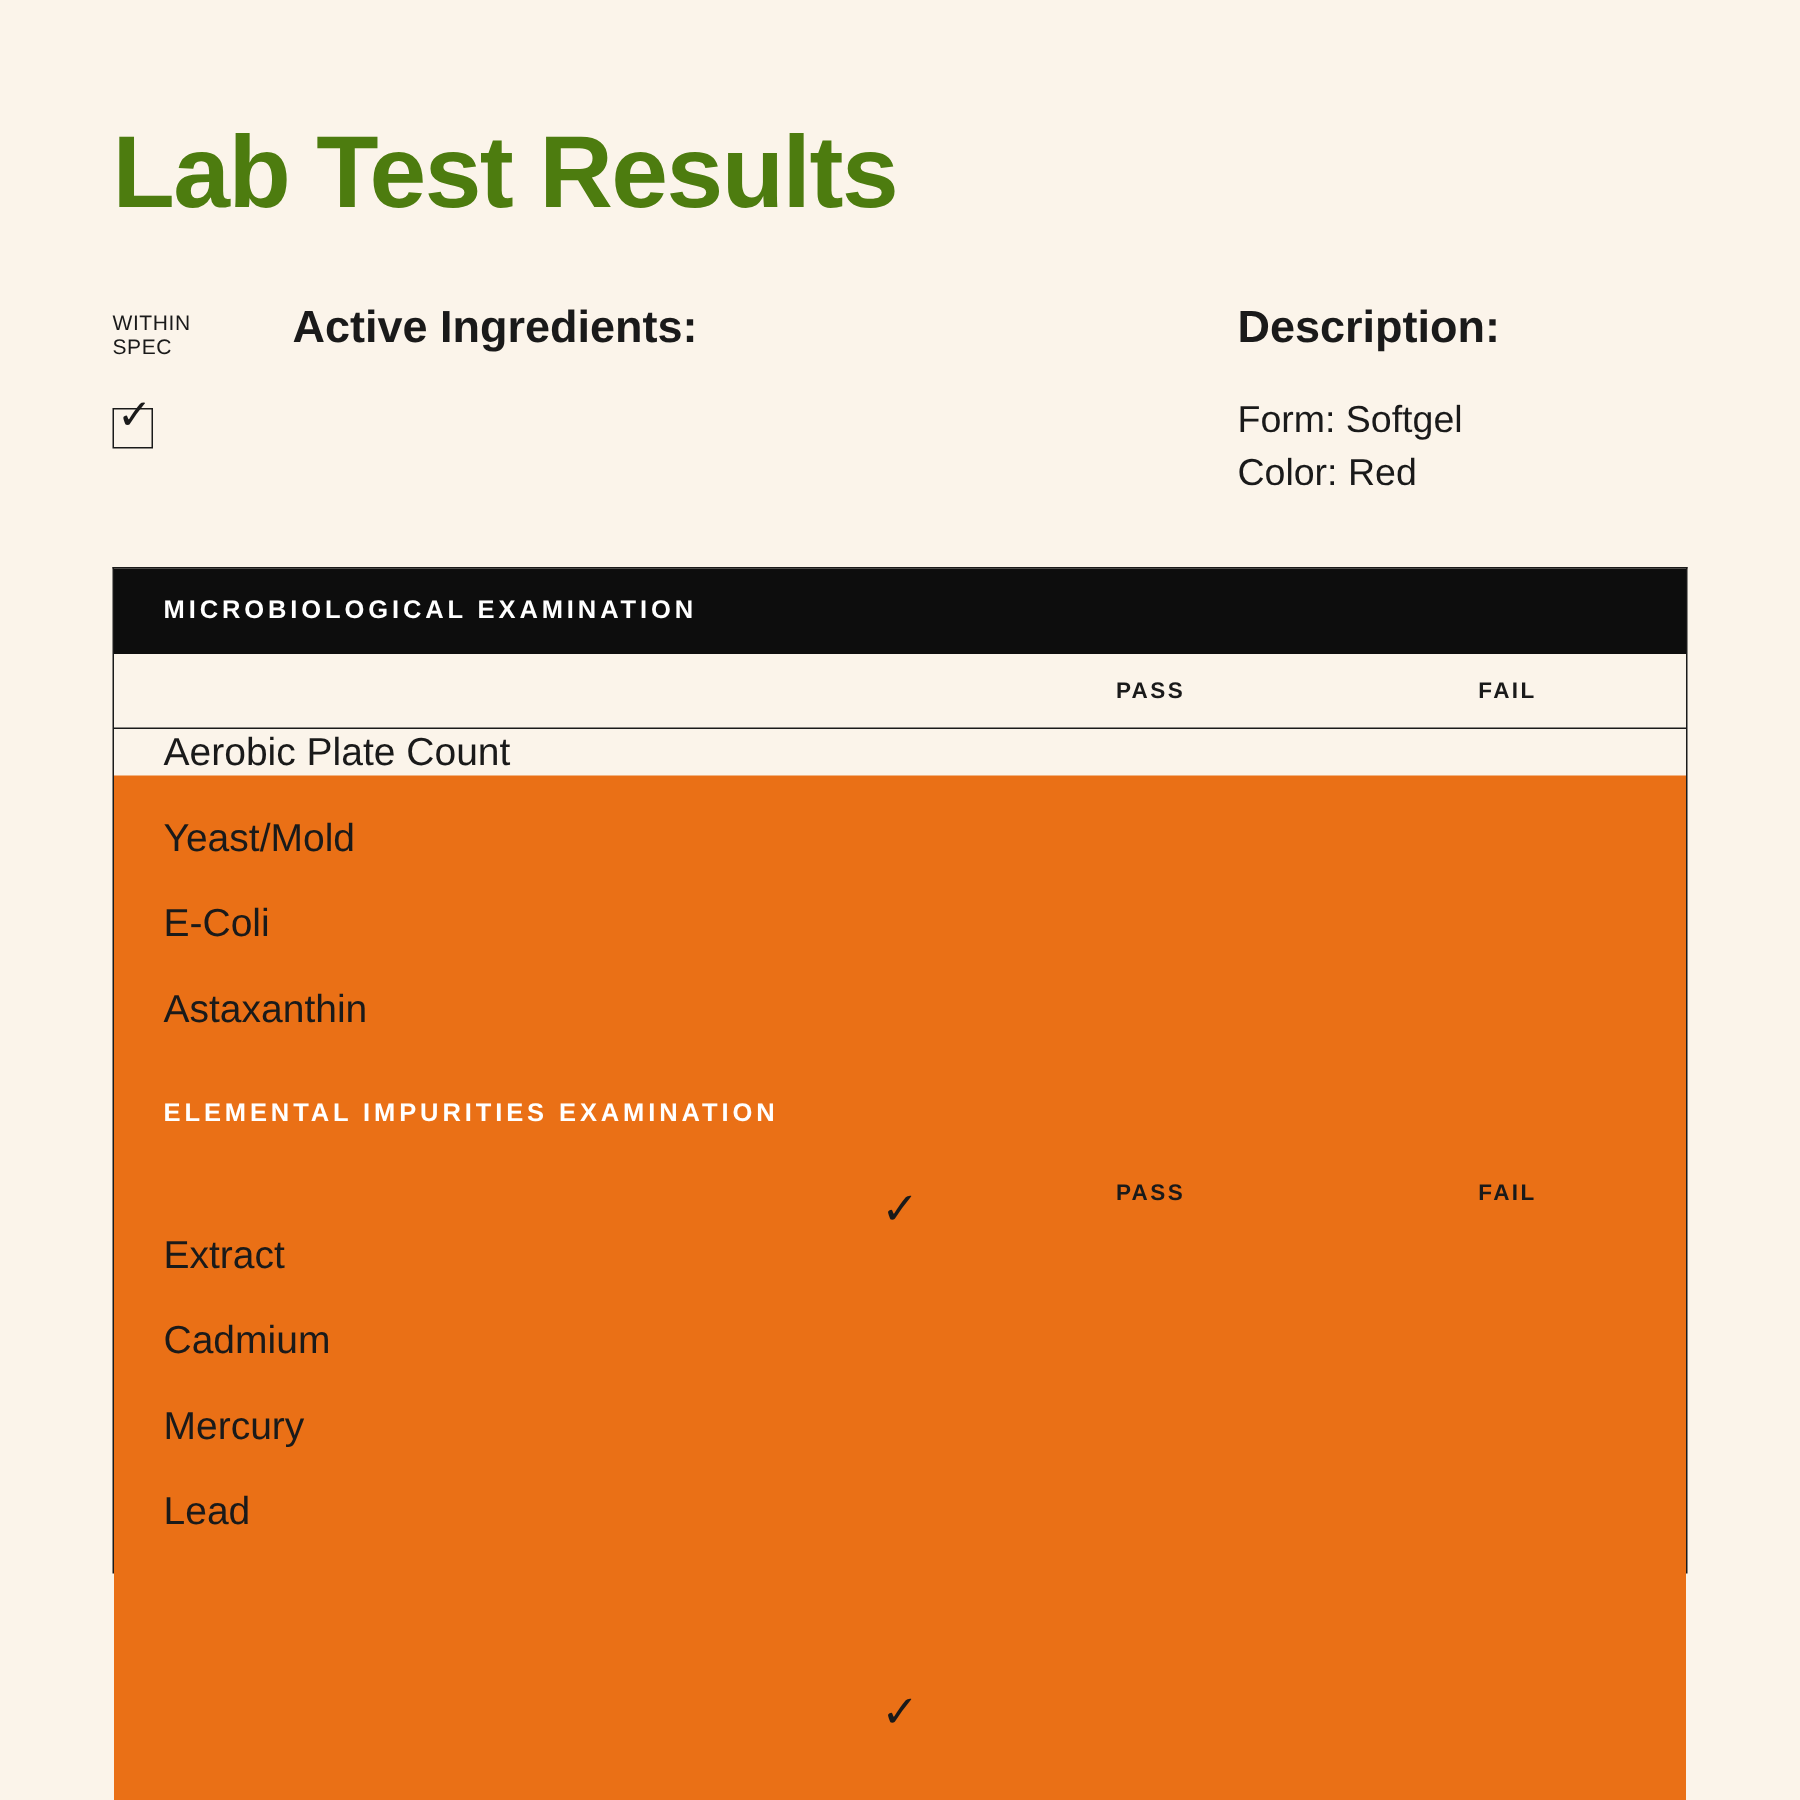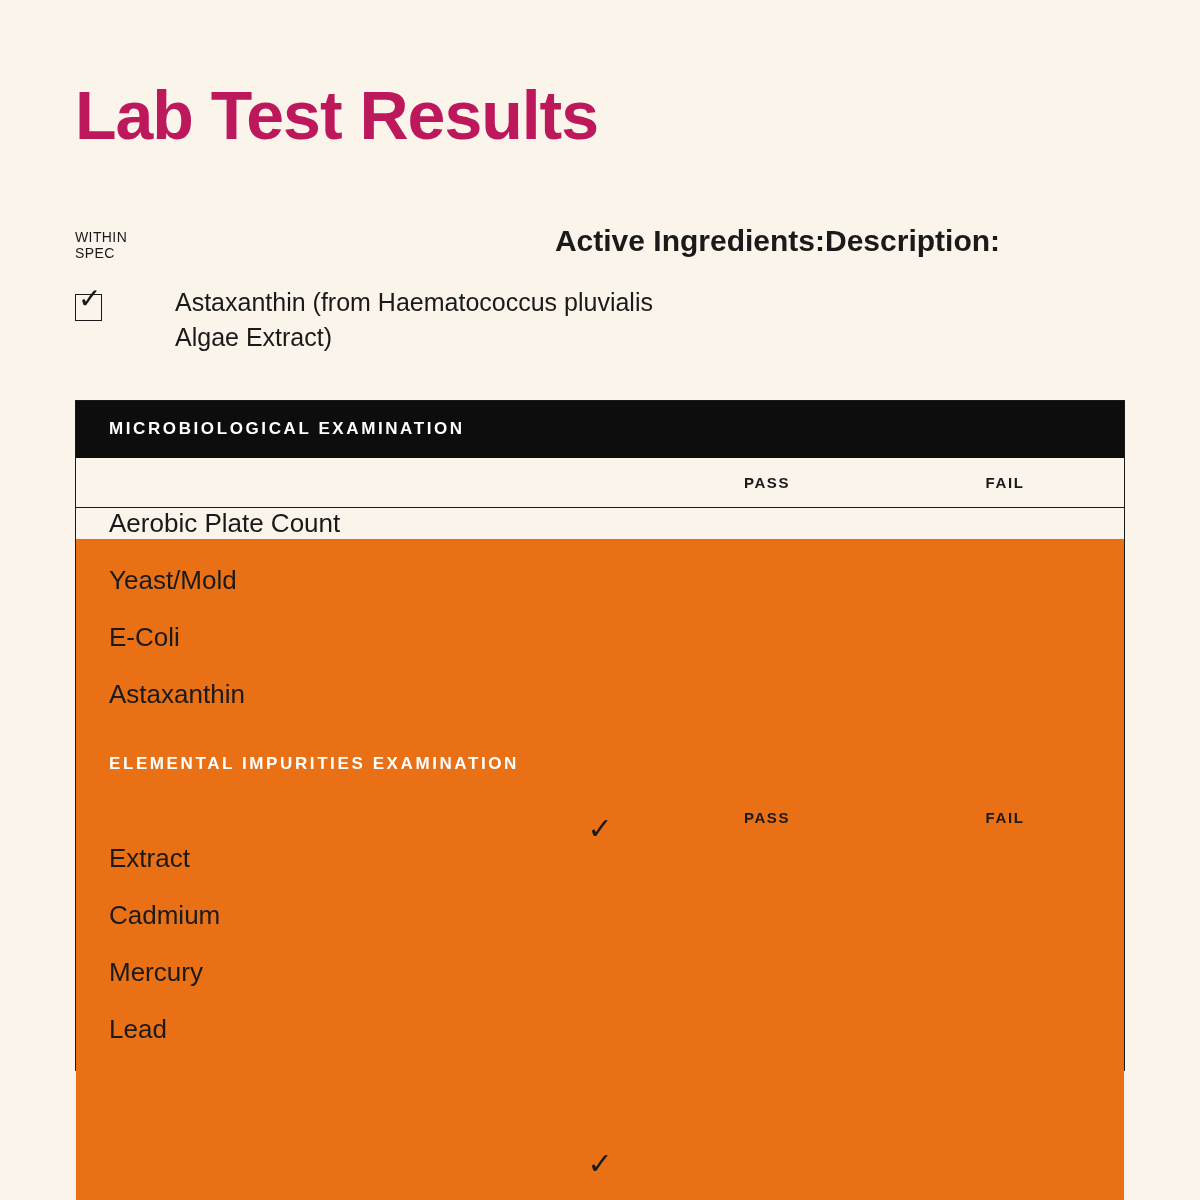--- a/index.html
+++ b/index.html
@@ -17,30 +17,31 @@
   .page {
     position: relative;
     width: 1200px;
     height: 1200px;
     box-sizing: border-box;
     padding: 0 75px;
   }
   .title {
     font-size: 68px;
     font-weight: bold;
-    color: #be185d;
+    color: #4d7c0f;
     letter-spacing: -1px;
     margin: 0;
     padding-top: 78px;
     line-height: 1.1;
   }
   .info-row {
     display: flex;
-    margin-top: 70px;
+    margin-top: 48px;
     align-items: flex-start;
+    gap: 20px;
   }
   .spec-col {
     width: 98px;
     flex: 0 0 98px;
     padding-top: 6px;
   }
   .spec-label {
     font-size: 14px;
     letter-spacing: 0.4px;
     line-height: 1.15;
@@ -65,21 +66,20 @@
   }
   .ingredients-col {
     flex: 1 1 auto;
     padding-left: 2px;
   }
   .col-heading {
     font-size: 30px;
     font-weight: bold;
     margin: 0;
     line-height: 1.2;
-    text-align: right;
   }
   .col-body {
     font-size: 25px;
     line-height: 1.42;
     margin-top: 26px;
     max-width: 540px;
   }
   .description-col {
     width: 300px;
     flex: 0 0 300px;
@@ -166,25 +166,28 @@
         <span>WITHIN</span><br>
         <span>SPEC</span>
       </div>
       <div class="checkbox">
         <span class="mark">✓</span>
       </div>
     </div>
 
     <div class="ingredients-col">
       <div class="col-heading">Active Ingredients:</div>
-      <div class="col-body">Astaxanthin (from Haematococcus pluvialis Algae Extract)</div>
     </div>
 
     <div class="description-col">
       <div class="col-heading">Description:</div>
+      <div class="col-body">
+        <div class="desc-line">Form: Softgel</div>
+        <div class="desc-line">Color: Red</div>
+      </div>
     </div>
 
   </div>
 
   <div class="results-table">
 
     <div class="section-head">Microbiological Examination</div>
     <div class="row colhead">
       <div class="cell-name"></div>
       <div class="cell-pass">PASS</div>

